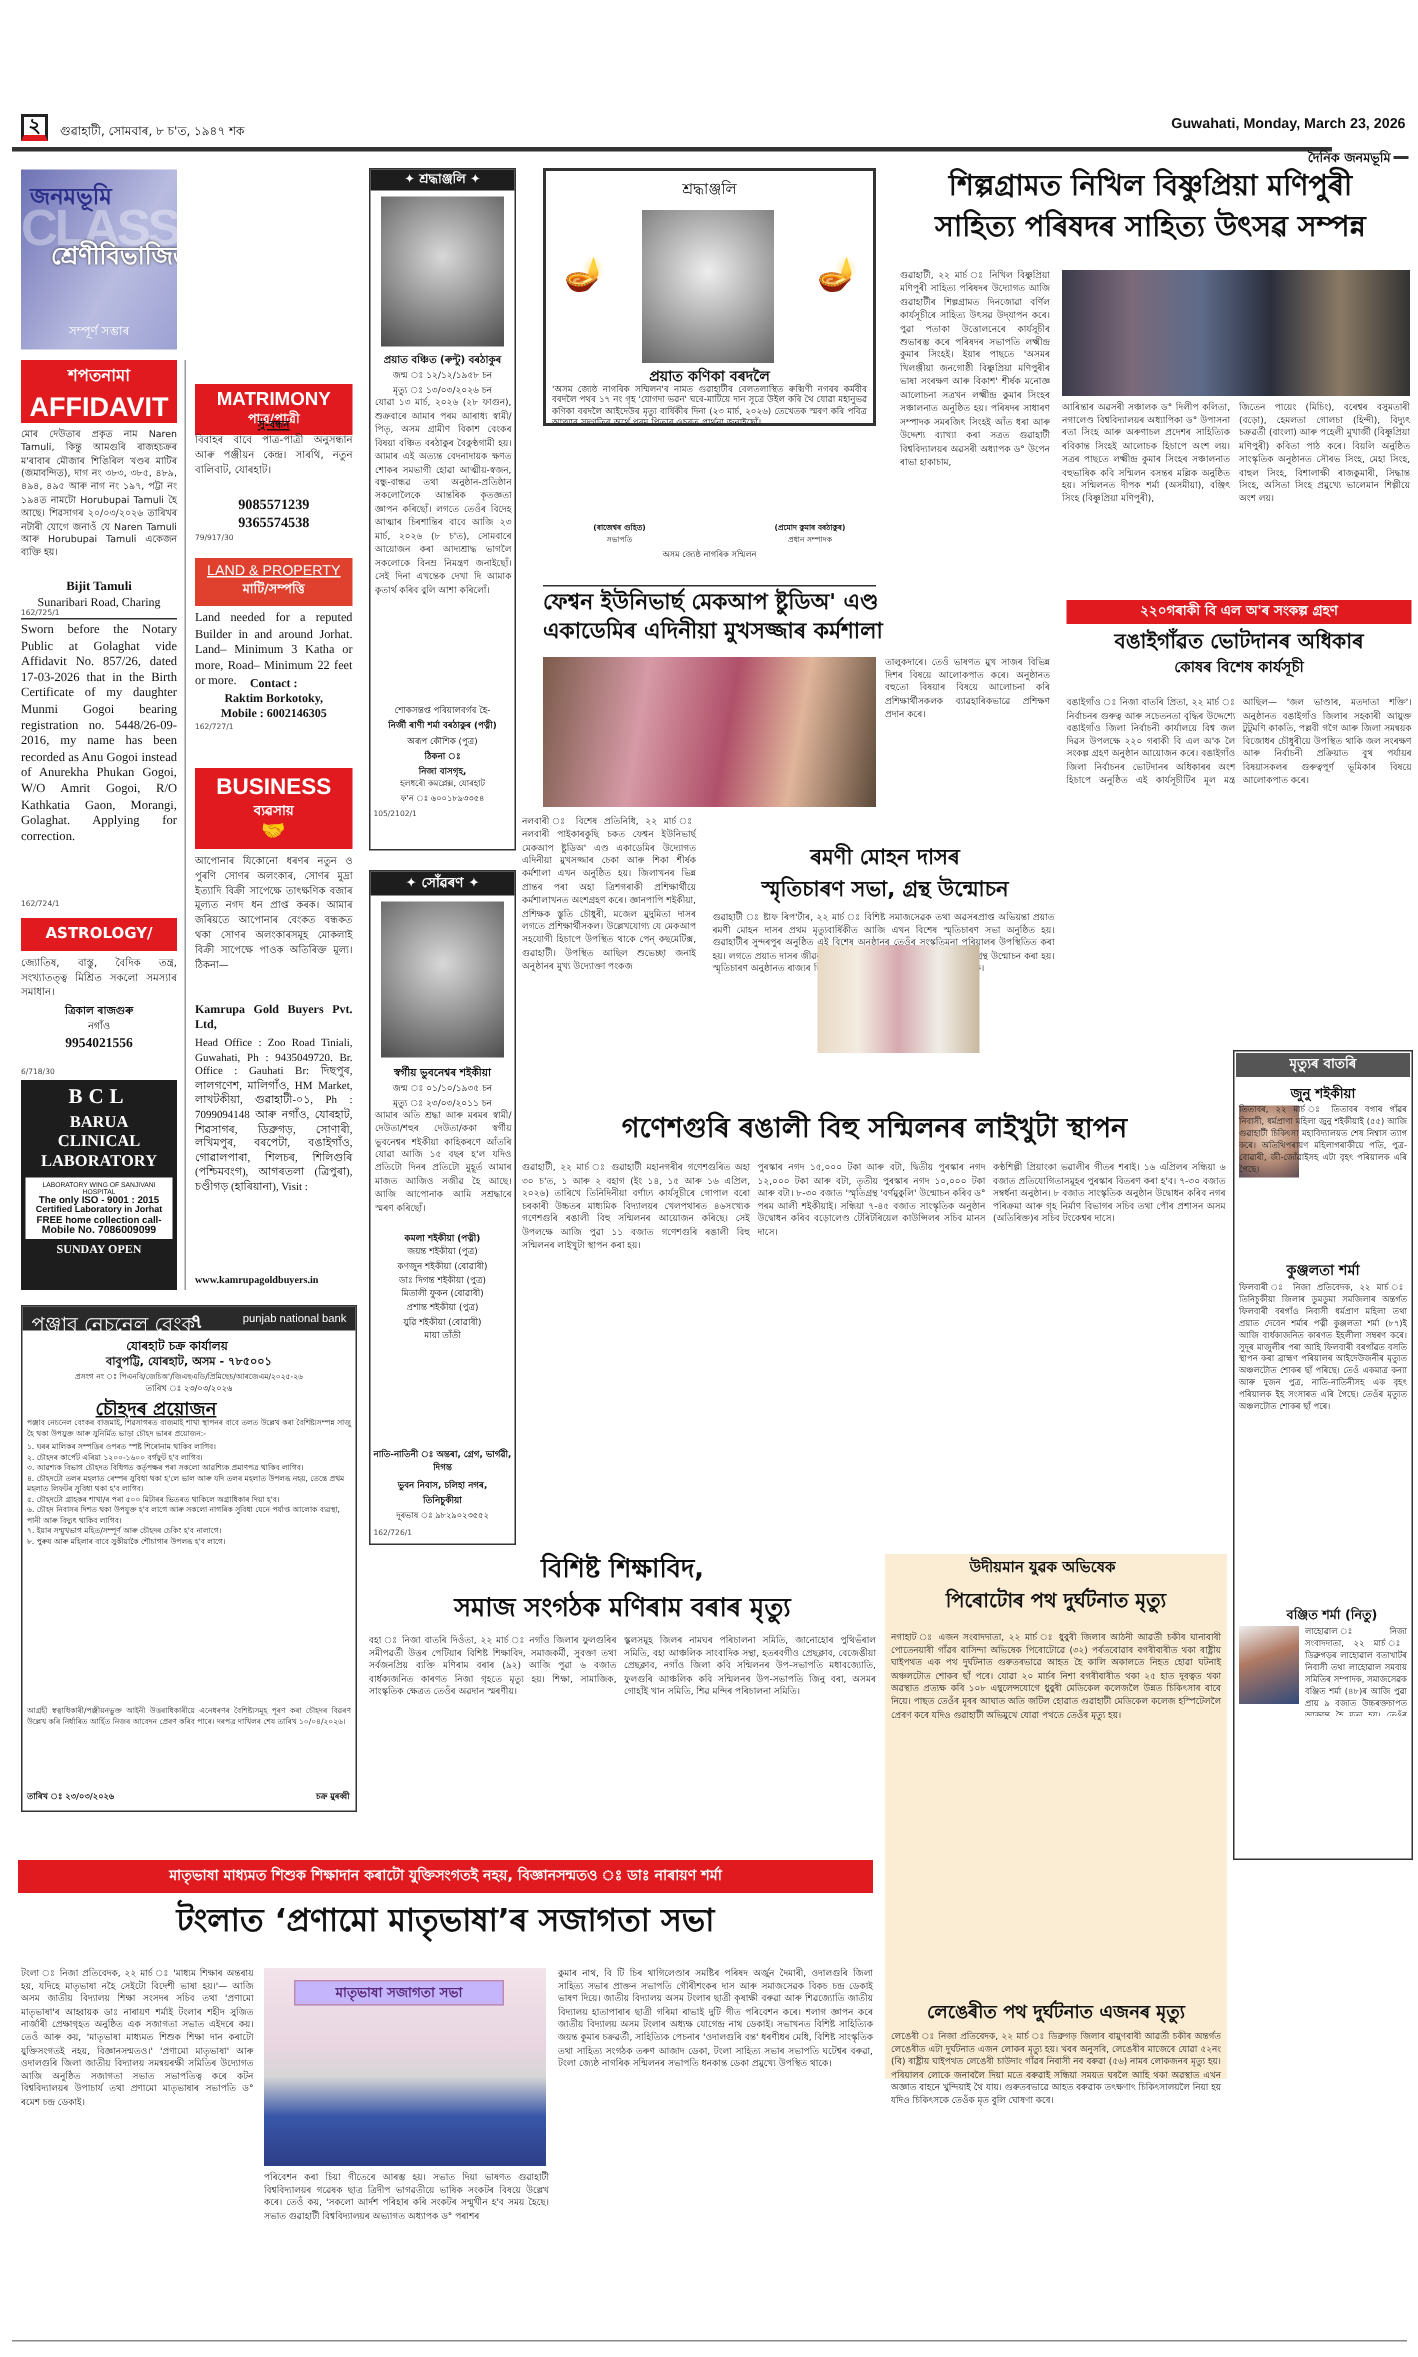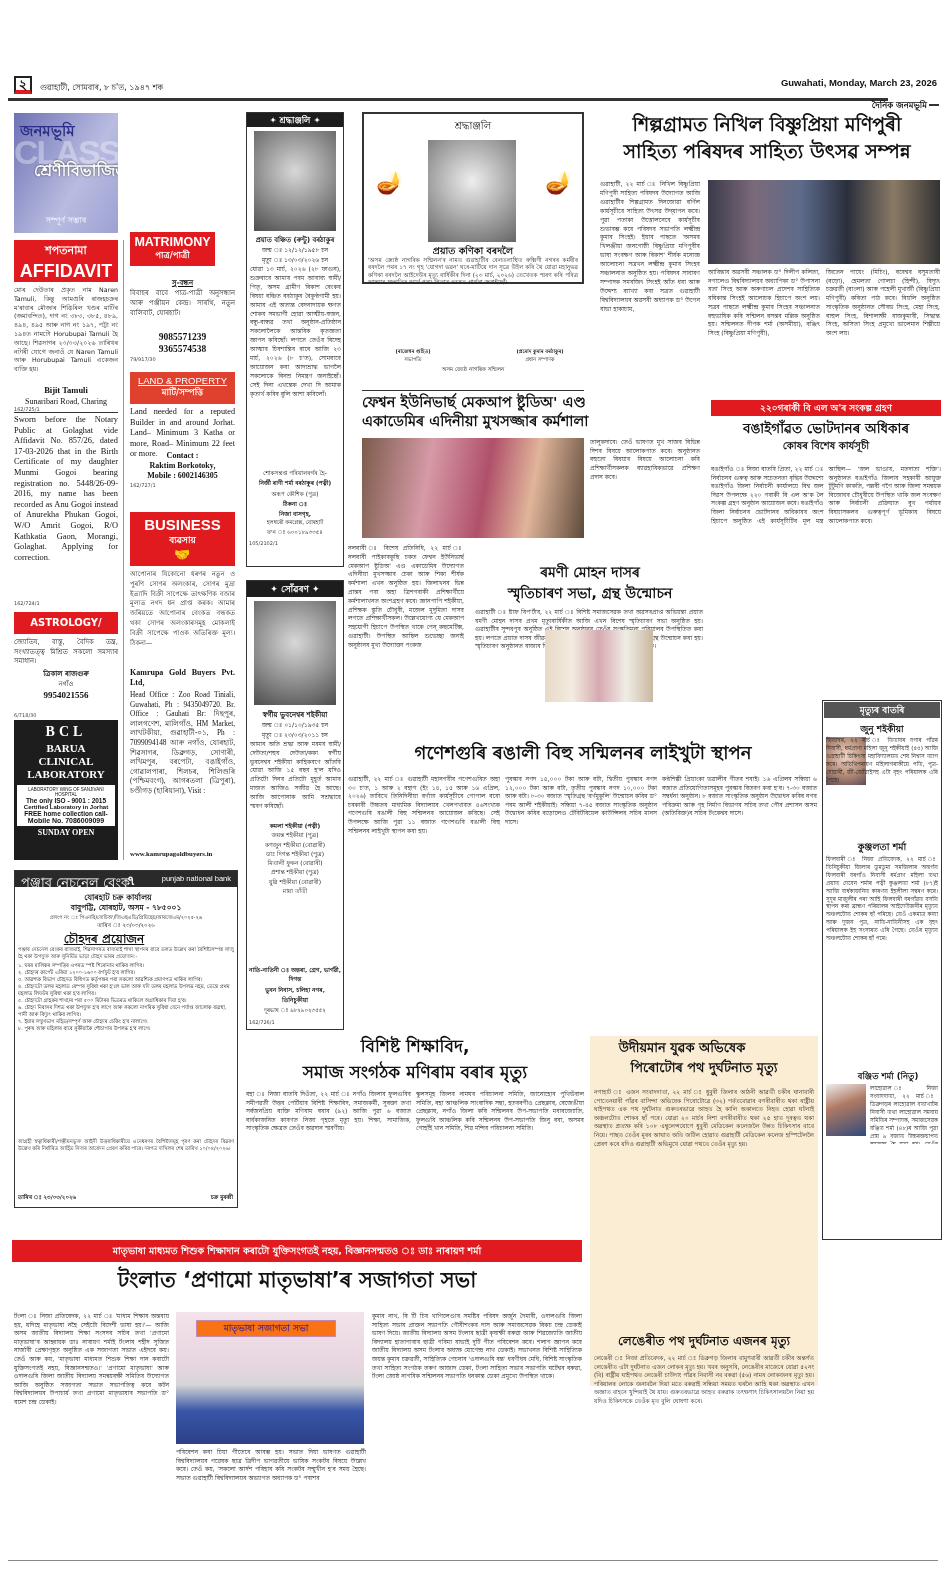--- a/index.html
+++ b/index.html
@@ -59,21 +59,21 @@
     <div style="font-size:4.5px">LABORATORY WING OF SANJIVANI HOSPITAL</div>
     <div style="font-size:6.5px;font-weight:bold">The only ISO - 9001 : 2015</div>
     <div style="font-size:6px;font-weight:bold">Certified Laboratory in Jorhat</div>
     <div style="font-size:6.5px;font-weight:bold">FREE home collection call-</div>
     <div style="font-size:7px;font-weight:bold">Mobile No. 7086009099</div>
   </div>
   <div style="font-size:8px;font-weight:bold">SUNDAY OPEN</div>
 </div>
 
 <div class="rule" style="left:123px;top:240px;width:1px;height:620px;background:#999"></div>
-<div class="abs redbar" style="left:130px;top:232px;width:85px;height:34px">
+<div class="abs redbar" style="left:130px;top:256px;width:105px;height:34px">
   <div style="font-size:12.5px;font-family:'Liberation Sans',sans-serif;padding-top:3px">MATRIMONY</div>
   <div style="font-size:8.5px">পাত্ৰ/পাত্ৰী</div>
 </div>
 <div class="abs center" style="left:130px;top:277px;width:105px;font-size:7px;font-weight:bold;text-decoration:underline">সু-বন্ধন</div>
 <div class="abs txt" style="left:130px;top:288px;width:105px;font-size:6.8px;line-height:10px">বিবাহৰ বাবে পাত্ৰ-পাত্ৰী অনুসন্ধান আৰু পঞ্জীয়ন কেন্দ্ৰ। সাৰথি, নতুন বালিবাট, যোৰহাট।</div>
 <div class="abs txt-en center" style="left:130px;top:332px;width:105px;font-weight:bold;font-size:9.5px;text-align:center">9085571239</div>
 <div class="abs txt-en center" style="left:130px;top:344px;width:105px;font-weight:bold;font-size:9.5px;text-align:center">9365574538</div>
 <div class="tag" style="left:130px;top:356px">79/917/30</div>
 <div class="abs" style="left:130px;top:372px;width:105px;height:32px;background:#e0412f;color:#fff;text-align:center">
   <div style="font-size:9.5px;font-family:'Liberation Sans',sans-serif;text-decoration:underline;padding-top:3px">LAND &amp; PROPERTY</div>
@@ -217,28 +217,28 @@
 <div class="abs txt" style="left:348px;top:775px;width:152px;font-size:6px;line-height:8.6px">গুৱাহাটী, ২২ মাৰ্চ ঃ গুৱাহাটী মহানগৰীৰ গণেশগুৰিত অহা ৩০ চ'ত, ১ আৰু ২ বহাগ (ইং ১৪, ১৫ আৰু ১৬ এপ্ৰিল, ২০২৬) তাৰিখে তিনিদিনীয়া বৰ্ণাঢ্য কাৰ্যসূচীৰে গোপাল বৰো চৰকাৰী উচ্চতৰ মাধ্যমিক বিদ্যালয়ৰ খেলপথাৰত ৪৬সংখ্যক গণেশগুৰি ৰঙালী বিহু সন্মিলনৰ আয়োজন কৰিছে। সেই উপলক্ষে আজি পুৱা ১১ বজাত গণেশগুৰি ৰঙালী বিহু সন্মিলনৰ লাইখুটা স্থাপন কৰা হয়।</div>
 <div class="abs txt" style="left:505px;top:775px;width:152px;font-size:6px;line-height:8.6px">পুৰস্কাৰ নগদ ১৫,০০০ টকা আৰু বটা, দ্বিতীয় পুৰস্কাৰ নগদ ১২,০০০ টকা আৰু বটা, তৃতীয় পুৰস্কাৰ নগদ ১০,০০০ টকা আৰু বটা। ৮-৩০ বজাত 'স্মৃতিগ্ৰন্থ 'বৰ্ণমুকুলি' উন্মোচন কৰিব ড° পৰম আলী শইকীয়াই। সন্ধিয়া ৭-৪৫ বজাত সাংস্কৃতিক অনুষ্ঠান উদ্বোধন কৰিব বড়োলেণ্ড টেৰিটৰিয়েল কাউন্সিলৰ সচিব মানস দাসে।</div>
 <div class="abs txt" style="left:662px;top:775px;width:155px;font-size:6px;line-height:8.6px">কণ্ঠশিল্পী প্ৰিয়াংকা ভৱালীৰ গীতৰ শৰাই। ১৬ এপ্ৰিলৰ সন্ধিয়া ৬ বজাত প্ৰতিযোগিতাসমূহৰ পুৰস্কাৰ বিতৰণ কৰা হ'ব। ৭-৩০ বজাত সম্বৰ্ধনা অনুষ্ঠান। ৮ বজাত সাংস্কৃতিক অনুষ্ঠান উদ্বোধন কৰিব নগৰ পৰিক্ৰমা আৰু গৃহ নিৰ্মাণ বিভাগৰ সচিব তথা পৌৰ প্ৰশাসন অসম (অতিৰিক্ত)ৰ সচিব টংকেশ্বৰ দাসে।</div>
 
 <div class="abs hl" style="left:245px;top:1036px;width:340px;font-size:17px">বিশিষ্ট শিক্ষাবিদ,</div>
 <div class="abs hl" style="left:245px;top:1062px;width:340px;font-size:17px">সমাজ সংগঠক মণিৰাম বৰাৰ মৃত্যু</div>
 <div class="abs txt" style="left:246px;top:1090px;width:165px;font-size:6px;line-height:8.6px">বহা ঃ নিজা বাতৰি দিওঁতা, ২২ মাৰ্চ ঃ নগাঁও জিলাৰ ফুলগুৰিৰ সমীপৱৰ্তী উত্তৰ পেটিয়াৰ বিশিষ্ট শিক্ষাবিদ, সমাজকৰ্মী, সুবক্তা তথা সৰ্বজনপ্ৰিয় ব্যক্তি মণিৰাম বৰাৰ (৯২) আজি পুৱা ৬ বজাত বাৰ্ধক্যজনিত কাৰণত নিজা গৃহতে মৃত্যু হয়। শিক্ষা, সামাজিক, সাংস্কৃতিক ক্ষেত্ৰত তেওঁৰ অৱদান স্মৰণীয়।</div>
 <div class="abs txt" style="left:416px;top:1090px;width:168px;font-size:6px;line-height:8.6px">স্কুলসমূহ জিলৰ নামঘৰ পৰিচালনা সমিতি, জানোহোৰ পুথিভঁৰাল সমিতি, বহা আঞ্চলিক সাংবাদিক সন্থা, হতৰবগীও প্ৰেছক্লাব, বেজেঙীয়া প্ৰেছক্লাব, নগাঁও জিলা কবি সন্মিলনৰ উপ-সভাপতি মধাবজ্যোতি, ফুলগুৰি আঞ্চলিক কবি সন্মিলনৰ উপ-সভাপতি জিনু বৰা, অসমৰ গোহাঁই খান সমিতি, শিৱ মন্দিৰ পৰিচালনা সমিতি।</div>
 
 <div class="abs" style="left:590px;top:1036px;width:228px;height:350px;background:#fbedd3"></div>
-<div class="abs hl" style="left:568px;top:1040px;width:228px;font-size:13px">উদীয়মান যুৱক অভিষেক</div>
+<div class="abs hl" style="left:581px;top:1040px;width:228px;font-size:10px">উদীয়মান যুৱক অভিষেক</div>
 <div class="abs hl" style="left:590px;top:1060px;width:228px;font-size:13px">পিৰোটোৰ পথ দুৰ্ঘটনাত মৃত্যু</div>
 <div class="abs txt" style="left:594px;top:1088px;width:220px;font-size:5.9px;line-height:8.6px">নগাহাট ঃ এজন সংবাদদাতা, ২২ মাৰ্চ ঃ ধুবুৰী জিলাৰ আঠনী আৱৰ্তী চকীৰ ঘানাবাৰী পোতেনয়াৰী গাঁৱৰ বাসিন্দা অভিষেক পিৰোটোৱে (৩২) পৰ্বতবোৱাৰ বগৰীবাৰীত থকা ৰাষ্ট্ৰীয় ঘাইপথত এক পথ দুৰ্ঘটনাত গুৰুতৰভাৱে আহত হৈ কালি অকালতে নিহত হোৱা ঘটনাই অঞ্চলটোত শোকৰ ছাঁ পৰে। যোৱা ২০ মাৰ্চৰ নিশা বগৰীবাৰীত থকা ২৫ হাত দূৰত্বত থকা অৱস্থাত প্ৰত্যক্ষ কৰি ১০৮ এম্বুলেন্সযোগে ধুবুৰী মেডিকেল কলেজলৈ উন্নত চিকিৎসাৰ বাবে নিয়ে। পাছত তেওঁৰ মূৰৰ আঘাত অতি জটিল হোৱাত গুৱাহাটী মেডিকেল কলেজ হস্পিটেললৈ প্ৰেৰণ কৰে যদিও গুৱাহাটী অভিমুখে যোৱা পথতে তেওঁৰ মৃত্যু হয়।</div>
 
 <div class="abs hl" style="left:590px;top:1334px;width:228px;font-size:12px">লেঙেৰীত পথ দুৰ্ঘটনাত এজনৰ মৃত্যু</div>
 <div class="abs txt" style="left:594px;top:1354px;width:220px;font-size:5.9px;line-height:8.6px">লেঙেৰী ঃ নিজা প্ৰতিবেদক, ২২ মাৰ্চ ঃ ডিব্ৰুগড় জিলাৰ বামুণবাৰী আৱৰ্তী চকীৰ অন্তৰ্গত লেঙেৰীত এটা দুৰ্ঘটনাত এজন লোকৰ মৃত্যু হয়। খবৰ অনুসৰি, লেঙেৰীৰ মাজেৰে যোৱা ৫২নং (বি) ৰাষ্ট্ৰীয় ঘাইপথত লেঙেৰী চাউদাং গাঁৱৰ নিবাসী নব বৰুৱা (৫৬) নামৰ লোকজনৰ মৃত্যু হয়। পৰিয়ালৰ লোকে জনাবলৈ দিয়া মতে বৰুৱাই সন্ধিয়া সময়ত ঘৰলৈ আহি থকা অৱস্থাত এখন অজ্ঞাত বাহনে খুন্দিয়াই থৈ যায়। গুৰুতৰভাৱে আহত বৰুৱাক তৎক্ষণাৎ চিকিৎসালয়লৈ নিয়া হয় যদিও চিকিৎসকে তেওঁক মৃত বুলি ঘোষণা কৰে।</div>
 
 <div class="abs redbar" style="left:12px;top:1240px;width:570px;height:22px;font-size:9.5px;line-height:22px">মাতৃভাষা মাধ্যমত শিশুক শিক্ষাদান কৰাটো যুক্তিসংগতই নহয়, বিজ্ঞানসন্মতও ঃ ডাঃ নাৰায়ণ শৰ্মা</div>
 <div class="abs hl" style="left:12px;top:1268px;width:570px;font-size:21px">টংলাত ‘প্ৰণামো মাতৃভাষা’ৰ সজাগতা সভা</div>
 <div class="abs txt" style="left:14px;top:1312px;width:155px;font-size:6px;line-height:8.6px">টংলা ঃ নিজা প্ৰতিবেদক, ২২ মাৰ্চ ঃ 'মাধ্যম শিক্ষাৰ অন্তৰায় হয়, যদিহে মাতৃভাষা নহৈ সেইটো বিদেশী ভাষা হয়।'— আজি অসম জাতীয় বিদ্যালয় শিক্ষা সংসদৰ সচিব তথা 'প্ৰণামো মাতৃভাষা'ৰ আহ্বায়ক ডাঃ নাৰায়ণ শৰ্মাই টংলাৰ শহীদ সুজিত নাৰ্জাৰী প্ৰেক্ষাগৃহত অনুষ্ঠিত এক সজাগতা সভাত এইদৰে কয়। তেওঁ আৰু কয়, 'মাতৃভাষা মাধ্যমত শিশুক শিক্ষা দান কৰাটো যুক্তিসংগতই নহয়, বিজ্ঞানসন্মতও।' 'প্ৰণামো মাতৃভাষা' আৰু ওদালগুৰি জিলা জাতীয় বিদ্যালয় সমন্বয়ৰক্ষী সমিতিৰ উদ্যোগত আজি অনুষ্ঠিত সজাগতা সভাত সভাপতিত্ব কৰে কটন বিশ্ববিদ্যালয়ৰ উপাচাৰ্য তথা প্ৰণামো মাতৃভাষাৰ সভাপতি ড° ৰমেশ চন্দ্ৰ ডেকাই।</div>
 <div class="photo" style="left:176px;top:1312px;width:188px;height:132px;background:linear-gradient(180deg,#f3e3ea 0%,#e8d5e0 40%,#d6d6d6 55%,#3856a8 75%,#2d3f87)"></div>
-<div class="abs" style="left:196px;top:1320px;width:140px;text-align:center;font-size:9px;font-weight:bold;color:#5b2a7a;background:#f97316;border:1px solid #c08ab0">মাতৃভাষা সজাগতা সভা</div>
+<div class="abs" style="left:196px;top:1320px;width:140px;text-align:center;font-size:9px;font-weight:bold;color:#5b2a7a;background:#c4b5fd;border:1px solid #c08ab0">মাতৃভাষা সজাগতা সভা</div>
 <div class="abs txt" style="left:176px;top:1448px;width:190px;font-size:6px;line-height:8.6px">পৰিবেশন কৰা চিয়া গীতেৰে আৰম্ভ হয়। সভাত দিয়া ভাষণত গুৱাহাটী বিশ্ববিদ্যালয়ৰ গৱেষক ছাত্ৰ ত্ৰিদীপ ভাগৱতীয়ে ভাষিক সংকটৰ বিষয়ে উল্লেখ কৰে। তেওঁ কয়, 'সকলো আৰ্দশ পৰিহাৰ কৰি সংকটৰ সন্মুখীন হ'ব সময় হৈছে। সভাত গুৱাহাটী বিশ্ববিদ্যালয়ৰ অভ্যাগত অধ্যাপক ড° পৰাশৰ</div>
 <div class="abs txt" style="left:372px;top:1312px;width:210px;font-size:6px;line-height:8.6px">কুমাৰ নাথ, বি টি চিৰ থাগিলেণ্ডাৰ সমষ্টিৰ পৰিষদ অৰ্জুন দৈমাৰী, ওদালগুৰি জিলা সাহিত্য সভাৰ প্ৰাক্তন সভাপতি গৌৰীশংকৰ দাস আৰু সমাজসেৱক বিকচ চন্দ্ৰ ডেকাই ভাষণ দিয়ে। জাতীয় বিদ্যালয় অসম টংলাৰ ছাত্ৰী কৃষাক্ষী বৰুৱা আৰু শিৱজ্যোতি জাতীয় বিদ্যালয় হাতাপাৰাৰ ছাত্ৰী গৰিমা ৰাভাই দুটি গীত পৰিবেশন কৰে। শলাগ জ্ঞাপন কৰে জাতীয় বিদ্যালয় অসম টংলাৰ অধ্যক্ষ যোগেন্দ্ৰ নাথ ডেকাই। সভাখনত বিশিষ্ট সাহিত্যিক জয়ন্ত কুমাৰ চক্ৰৱৰ্তী, সাহিত্যিক পেচনাৰ 'ওদালগুৰি বন্ত' ধৰণীধৰ মেধি, বিশিষ্ট সাংস্কৃতিক তথা সাহিত্য সংগঠক তৰুণ আজাদ ডেকা, টংলা সাহিত্য সভাৰ সভাপতি ঘটেশ্বৰ বৰুৱা, টংলা জ্যেষ্ঠ নাগৰিক সন্মিলনৰ সভাপতি ধনকান্ত ডেকা প্ৰমুখ্যে উপস্থিত থাকে।</div>
 
 <div class="rule" style="left:8px;top:1560px;width:930px;height:1px;background:#888"></div>
 
 </body></html>

